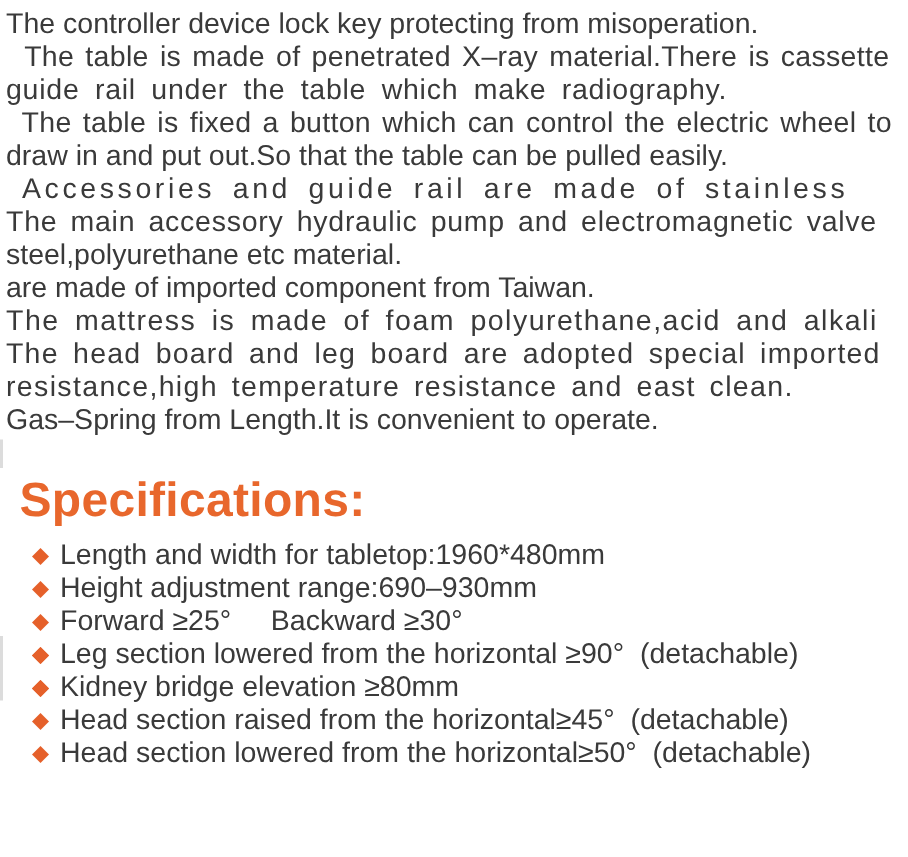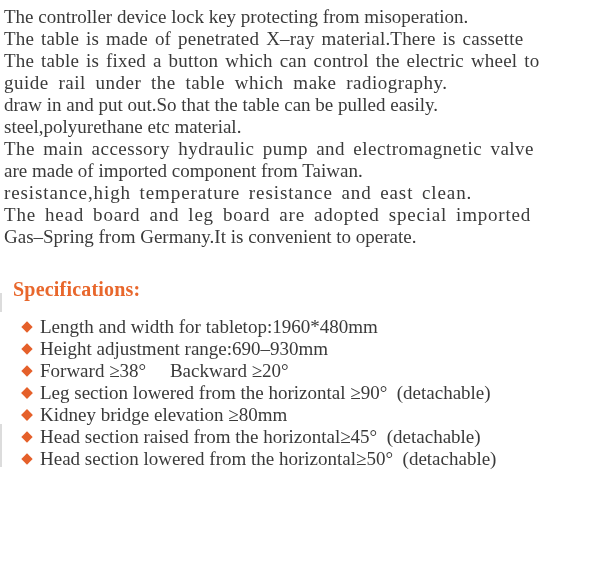--- a/index.html
+++ b/index.html
@@ -2,40 +2,40 @@
 <html style="--accent-orange: #e8672c; --bullet-orange: #e5602a; --body-text: #3a3a3a;"><head>
 <meta charset="utf-8">
 <style>
   html,body { margin:0; padding:0; background:#ffffff; }
   .page {
     position: relative;
     width: 605px;
     height: 550px;
     background: #ffffff;
     overflow: hidden;
-    font-family: Liberation Serif, serif;
+    font-family: Liberation Sans, sans-serif;
     color: var(--body-text, #3a3a3a);
   }
   .paragraphs {
     padding: 6px 0 0 4px;
     font-size: 19px;
     line-height: 22px;
   }
   .pline { white-space: pre; }
   
-  .ls-a { letter-spacing: .2px;  word-spacing: 2px;  }
+  .ls-a { letter-spacing: .2px;  word-spacing: 2px; text-align: center;  }
   .ls-b { letter-spacing: .5px;  word-spacing: 3px;  }
   .ls-c { letter-spacing: .5px;  word-spacing: 4.5px;}
   .ls-d { letter-spacing: 2.4px; word-spacing: 4px;  }
   .ls-e { letter-spacing: 1px;   word-spacing: 4px;  }
   .ls-f { letter-spacing: .9px;  word-spacing: 3px;  }
   .ls-g { letter-spacing: .8px;  word-spacing: 3.5px;}
   .spec-heading {
     margin: 24px 0 0 13px;
-    font-size: 20px;
+    font-size: 32px;
     line-height: 34px;
     font-weight: bold;
     color: var(--accent-orange, #e8672c);
     letter-spacing: .2px;
   }
   .spec-list {
     list-style: none;
     margin: 10px 0 0 0;
     padding: 0 0 0 22px;
     font-size: 19px;
@@ -68,45 +68,47 @@
 <body>
 
 <div class="page">
 
   <div class="edge-mark em1"></div>
   <div class="edge-mark em2"></div>
 
   <div class="paragraphs">
     <div class="pline">The controller device lock key protecting from misoperation.</div>
     <div class="pline ls-a">The table is made of penetrated X–ray material.There is cassette</div>
+    <div class="pline ls-c">guide rail under the table which make radiography.</div>
     <div class="pline ls-a">The table is fixed a button which can control the electric wheel to</div>
-    <div class="pline ls-c">guide rail under the table which make radiography.</div>
     <div class="pline">draw in and put out.So that the table can be pulled easily.</div>
+    <div class="pline ls-d"> Accessories and guide rail are made of stainless</div>
+    <div class="pline ls-b">The main accessory hydraulic pump and electromagnetic valve</div>
     <div class="pline">steel,polyurethane etc material.</div>
-    <div class="pline ls-b">The main accessory hydraulic pump and electromagnetic valve</div>
     <div class="pline">are made of imported component from Taiwan.</div>
+    <div class="pline ls-e">The mattress is made of foam polyurethane,acid and alkali</div>
+    <div class="pline ls-g">The head board and leg board are adopted special imported</div>
     <div class="pline ls-f">resistance,high temperature resistance and east clean.</div>
-    <div class="pline ls-g">The head board and leg board are adopted special imported</div>
-    <div class="pline">Gas–Spring from Germany.It is convenient to operate.</div>
+    <div class="pline">Gas–Spring from Length.It is convenient to operate.</div>
   </div>
 
   <h1 class="spec-heading">Specifications:</h1>
 
   <ul class="spec-list">
     <li class="spec-item">
       <span class="diamond"></span>
       <span class="spec-text">Length and width for tabletop:1960*480mm</span>
     </li>
     <li class="spec-item">
       <span class="diamond"></span>
       <span class="spec-text">Height adjustment range:690–930mm</span>
     </li>
     <li class="spec-item">
       <span class="diamond"></span>
-      <span class="spec-text">Forward ≥38°     Backward ≥20°</span>
+      <span class="spec-text">Forward ≥25°     Backward ≥30°</span>
     </li>
     <li class="spec-item">
       <span class="diamond"></span>
     </li>
     <li class="spec-item">
       <span class="diamond"></span>
       <span class="spec-text">Leg section lowered from the horizontal ≥90°  (detachable)</span>
     </li>
     <li class="spec-item">
       <span class="diamond"></span>

